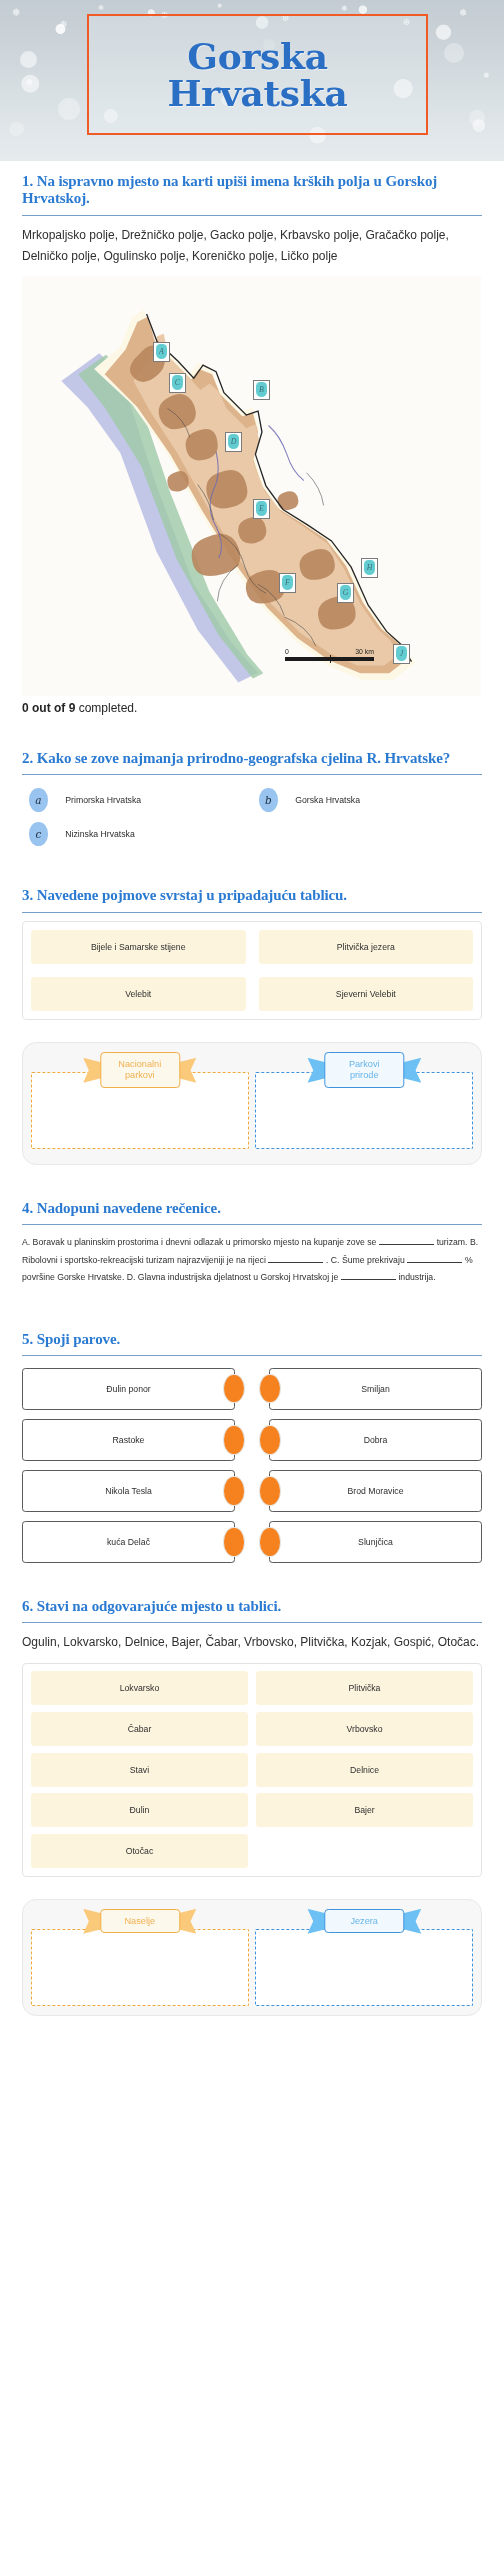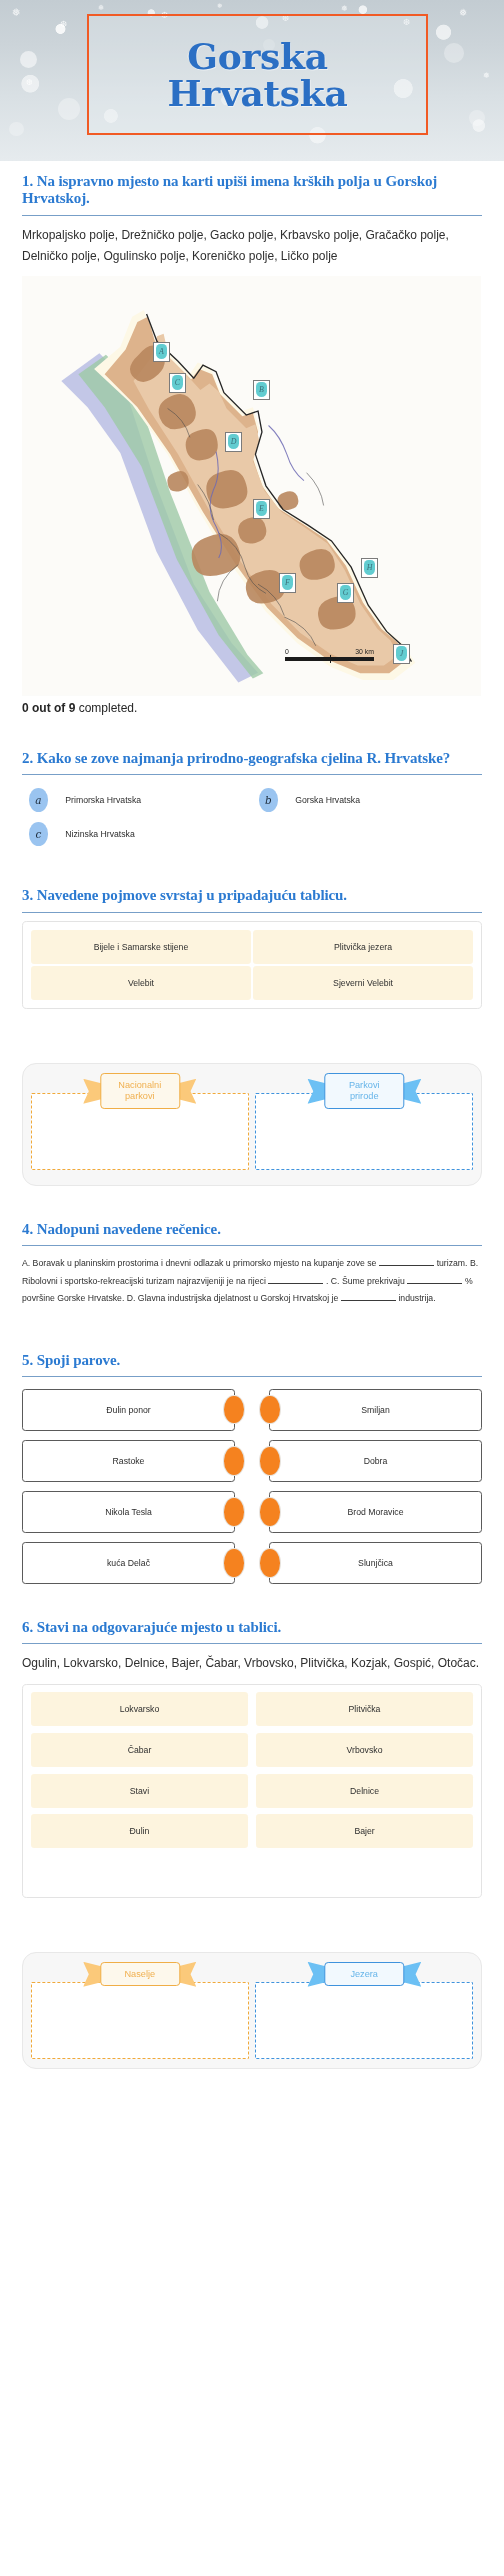--- a/index.html
+++ b/index.html
@@ -160,40 +160,40 @@
   }
   .mc-label { font-size: 8.7px; color:#2d2d2d; margin-left: 17px; }
 
   
   .bank {
     border: 0.7px solid #e3e3e3;
     border-radius: 4.6px;
     padding: 7.9px;
     background: #fff;
   }
-  .bank-grid { display:grid; grid-template-columns: 1fr 1fr; gap: 2px; }
+  .bank-grid { display:grid; grid-template-columns: 1fr 1fr; gap: 13px; }
   .tile {
     background: #fdf4de;
     border-radius: 3.3px;
     min-height: 34px;
     display:flex; align-items:center; justify-content:center;
     font-size: 8.7px;
     color: #2f2f2f;
     text-align:center;
     padding: 3.9px 5.3px;
   }
   .tile.empty { background: transparent; }
 
   
   .dropwrap {
     border: 0.7px solid #e8e8e8;
     border-radius: 14px;
     background: #f7f7f7;
     padding: 9.2px 7.9px 9.2px 7.9px;
-    display:grid; grid-template-columns: 1fr 1fr; gap: 5.3px 6.6px; margin-top: 32px;
+    display:grid; grid-template-columns: 1fr 1fr; gap: 5.3px 6.6px;
   }
   .dropzone { position: relative; padding-top: 19.7px; }
   .dz-box {
     border: 1.3px dashed #f0a93a;
     background: #ffffff;
     height: 77px;
     border-radius: 1.3px;
   }
   .dropzone.blue .dz-box { border-color:#3f93dd; }
   .ribbon {
@@ -514,20 +514,21 @@
     <div class="bank">
       <div class="bank-grid six">
         <div class="tile">Lokvarsko</div>
         <div class="tile">Plitvička</div>
         <div class="tile">Čabar</div>
         <div class="tile">Vrbovsko</div>
         <div class="tile">Stavi</div>
         <div class="tile">Delnice</div>
         <div class="tile">Đulin</div>
         <div class="tile">Bajer</div>
+        <div class="tile">Otočac</div>
         <div class="tile empty"></div>
       </div>
     </div>
 
     <div class="spacer-md"></div>
 
     <div class="dropwrap">
       <div class="dropzone">
         <div class="ribbon">
           <div class="tail"></div>

